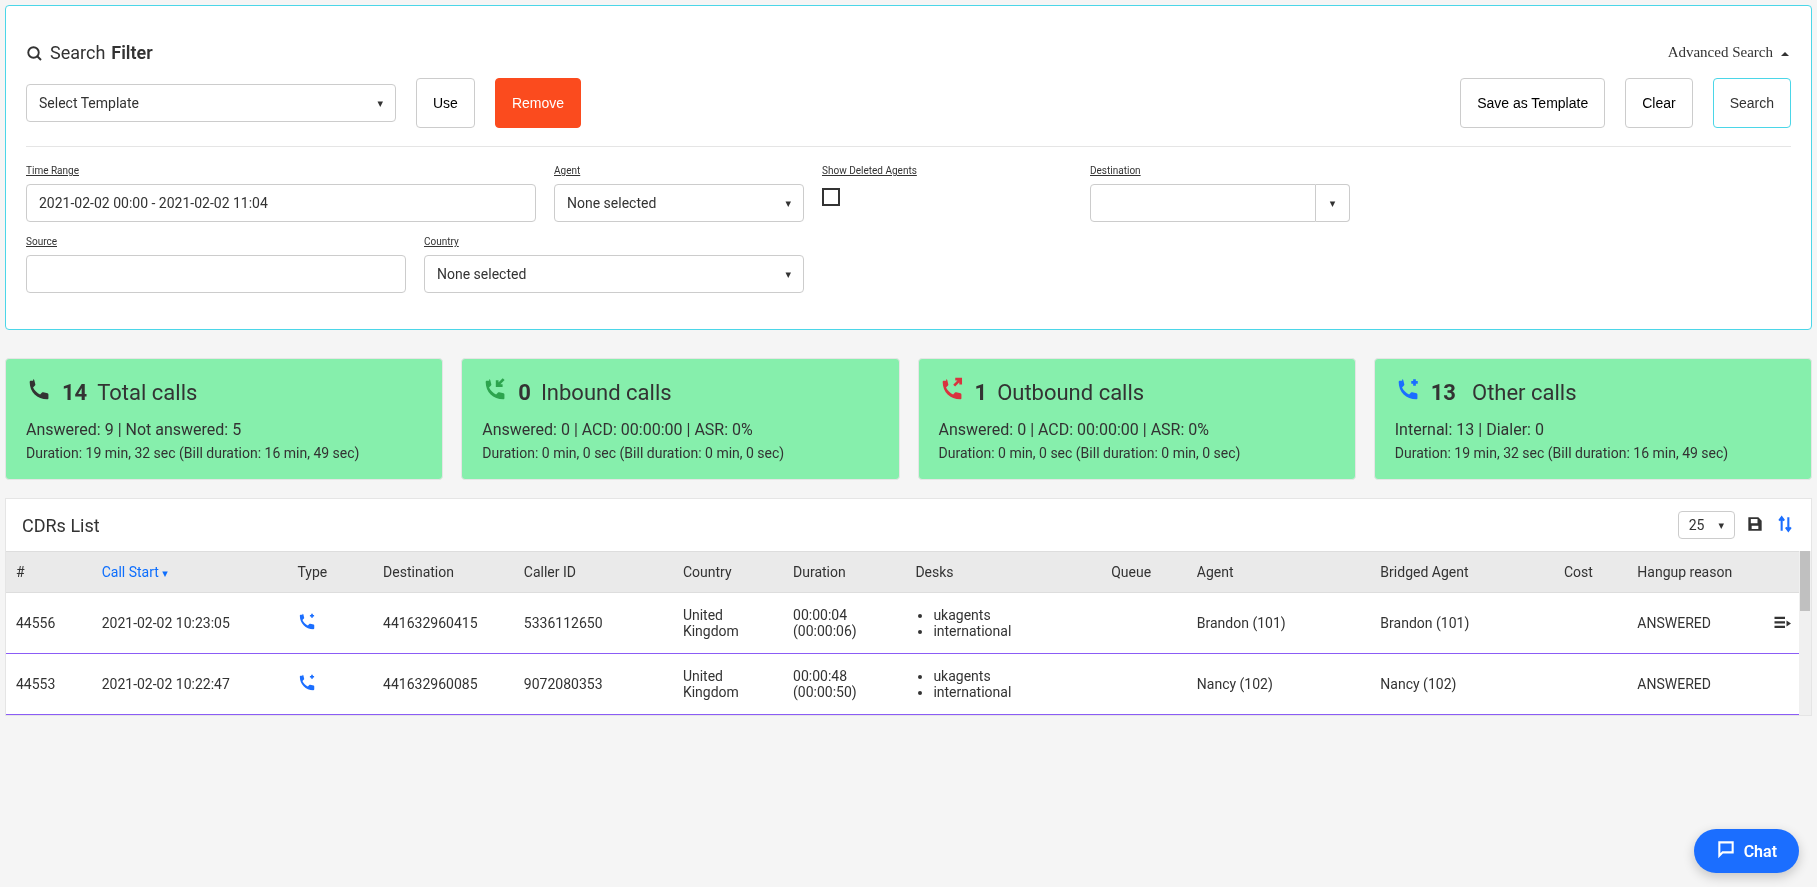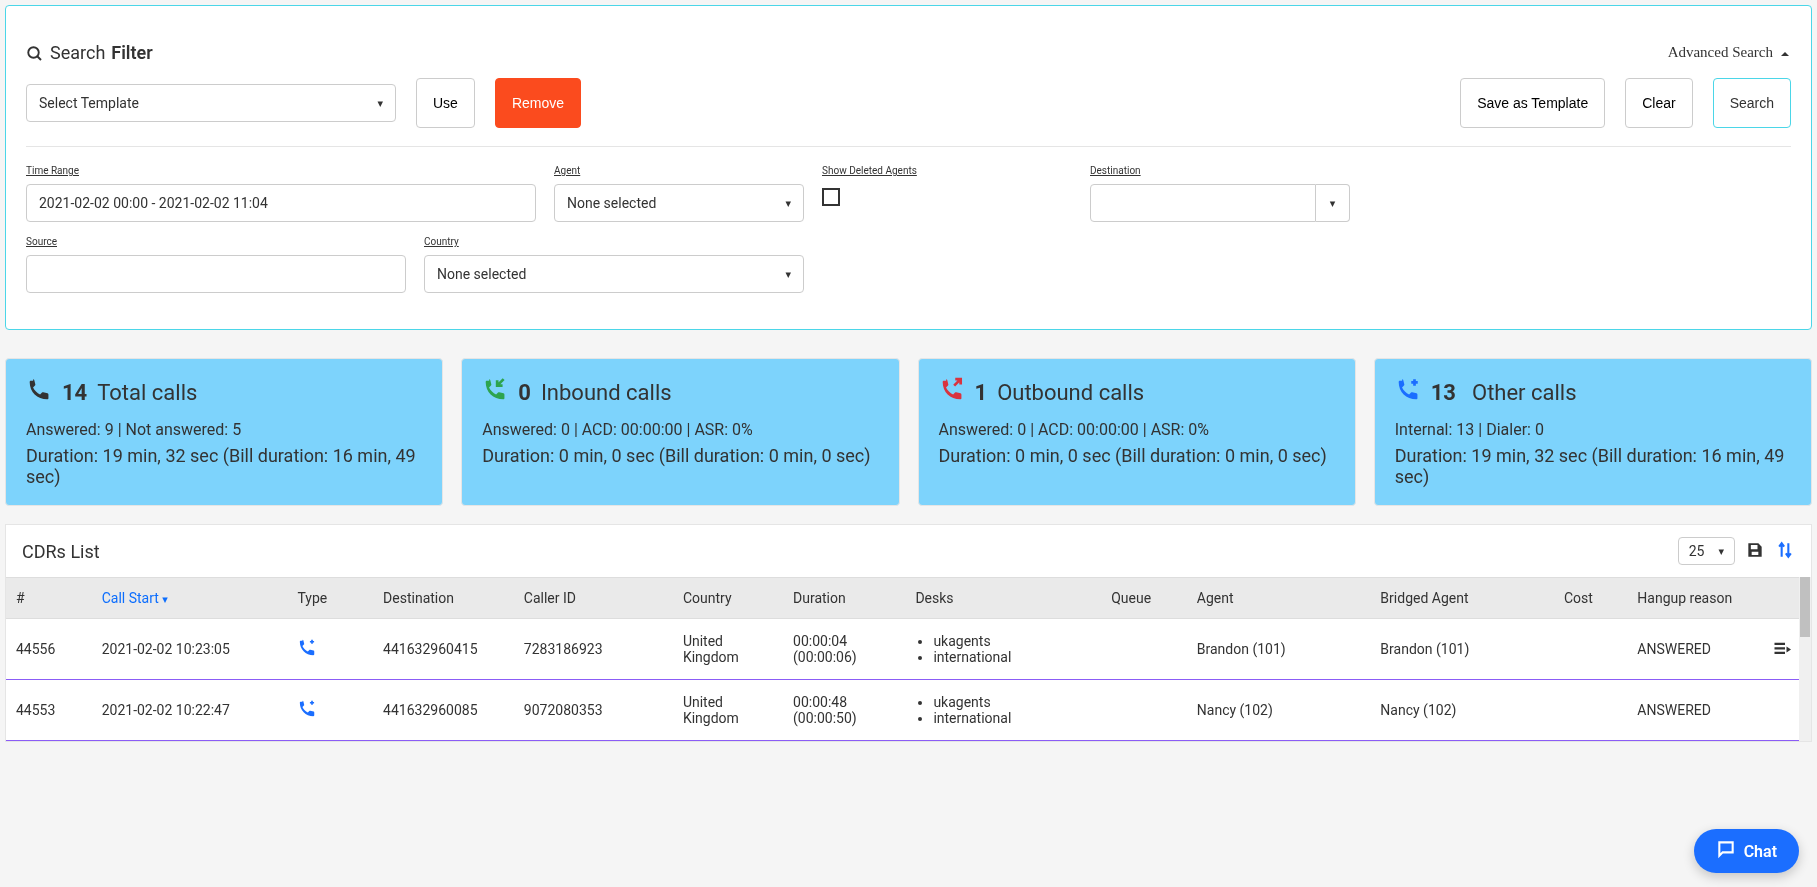--- a/index.html
+++ b/index.html
@@ -126,36 +126,36 @@
     margin-top: 4px;
   }
   
   .stats-row {
     display: grid;
     grid-template-columns: repeat(4, 1fr);
     gap: 18px;
     margin-bottom: 18px;
   }
   .stat-card {
-    background: #7dd3fc;
+    background: #86efac;
     border: 1px solid #e5e5e5;
     border-radius: 4px;
     padding: 18px 20px;
   }
   .stat-title {
     font-size: 22px;
     font-weight: 400;
     display: flex;
     align-items: center;
     gap: 10px;
     margin-bottom: 12px;
   }
   .stat-title .num { font-weight: 700; }
   .stat-line1 { font-size: 16px; margin-bottom: 6px; }
-  .stat-line2 { font-size: 18px; color: #333; }
+  .stat-line2 { font-size: 14px; color: #333; }
   
   .list-wrap {
     background: #fff;
     border: 1px solid #e5e5e5;
   }
   .list-header {
     display: flex;
     justify-content: space-between;
     align-items: center;
     padding: 12px 16px;
@@ -438,21 +438,21 @@
       </thead>
       <tbody id="rows-body">
       <tr>
             <td>44556</td>
             <td>2021-02-02 10:23:05</td>
             <td><span><svg width="20" height="20" viewBox="0 0 24 24" fill="#1b6eff">
                   <path d="M6.6 2c.5 0 .9.3 1 .8l1 4c.1.4 0 .8-.3 1.1L6.5 9.7c1.4 2.8 3.7 5.1 6.5 6.5l1.8-1.8c.3-.3.7-.4 1.1-.3l4 1c.5.1.8.5.8 1v3.4c0 .6-.5 1.1-1.1 1.1C10.3 20.6 3.4 13.7 3.4 4.5 3.4 3.9 3.9 3.4 4.5 3.4H6.6z"></path>
                   <path d="M18 2 V7 M15.5 4.5 H20.5" stroke="#1b6eff" stroke-width="2" fill="none"></path>
                 </svg></span></td>
             <td>441632960415</td>
-            <td>7283186923</td>
+            <td>5336112650</td>
             <td>United Kingdom</td>
             <td>00:00:04<br>(00:00:06)</td>
             <td>
               <ul>
                 <li>ukagents</li>
                 <li>international</li>
               </ul>
             </td>
             <td></td>
             <td>Brandon (101)</td>

